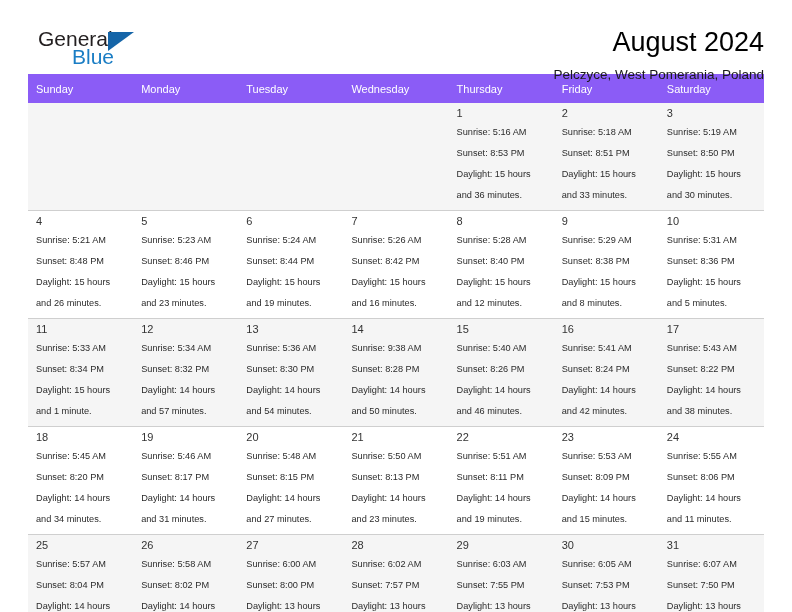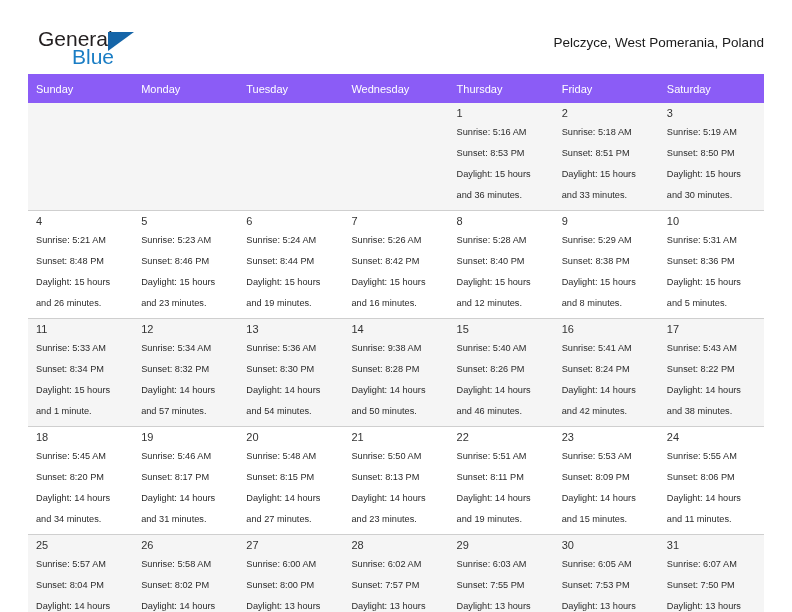--- a/index.html
+++ b/index.html
@@ -136,20 +136,21 @@
 
 <div class="page">
 
   <div class="header">
     <div class="brand">
       <span class="brand-general">General</span>
       <span class="brand-tri"></span>
       <span class="brand-blue">Blue</span>
     </div>
     <div class="titles">
+      <h1 class="cal-title">August 2024</h1>
       <div class="cal-subtitle">Pelczyce, West Pomerania, Poland</div>
     </div>
   </div>
 
   <table class="calendar">
     <thead>
       <tr>
         <th>Sunday</th>
         <th>Monday</th>
         <th>Tuesday</th>

